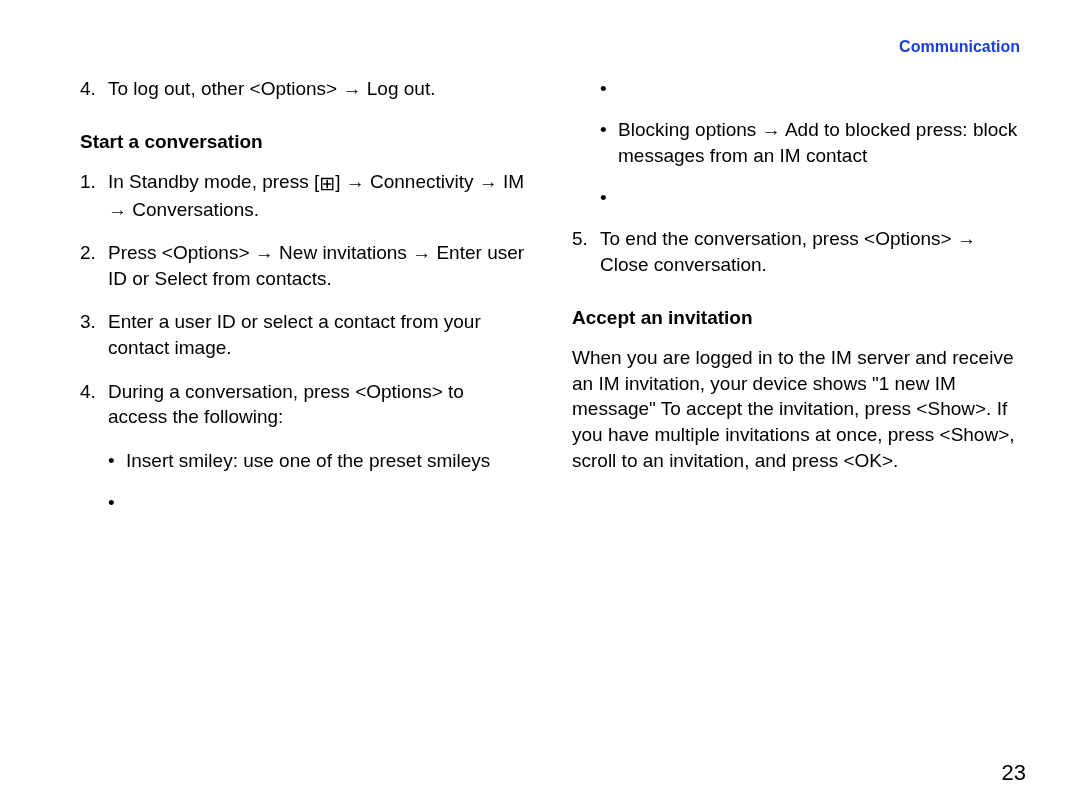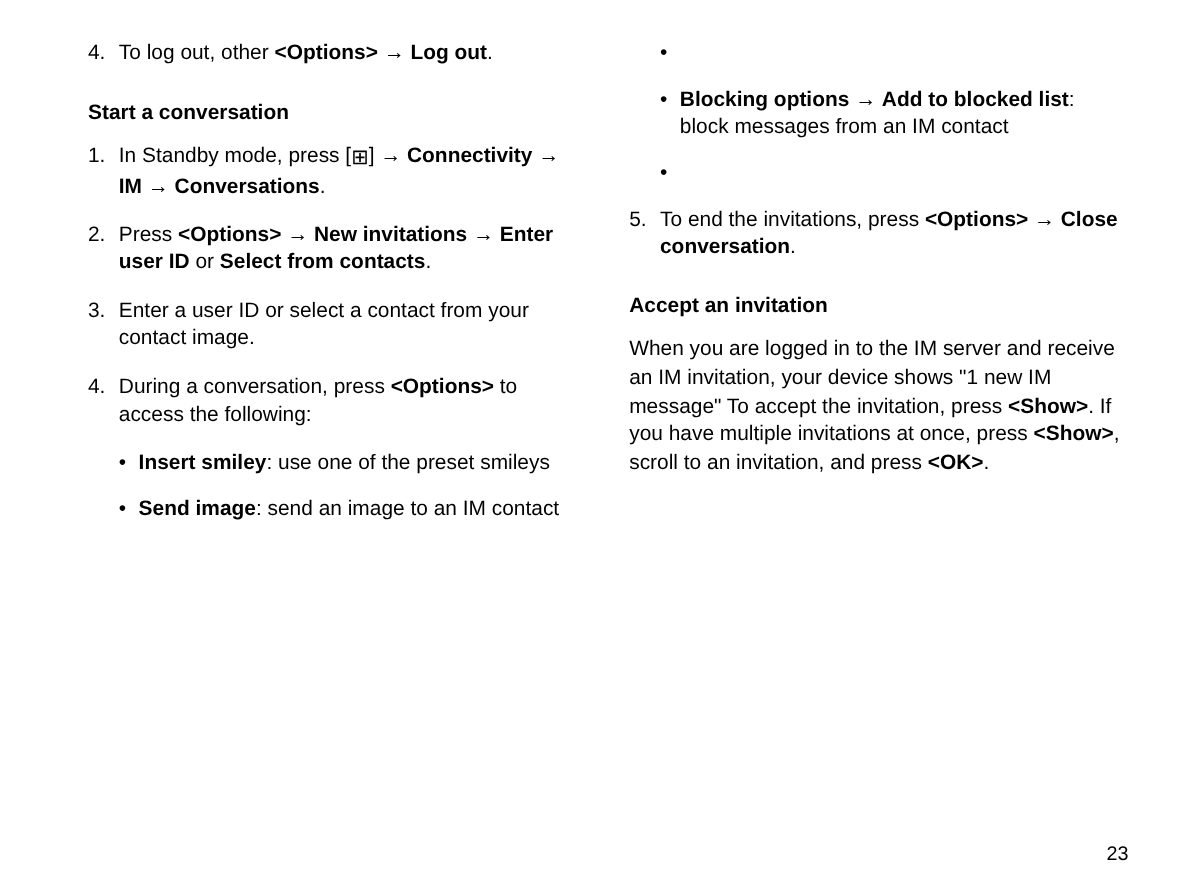--- a/index.html
+++ b/index.html
@@ -57,33 +57,34 @@
     width: 18px;
     flex: 0 0 18px;
   }
   .para {
     margin: 0 0 14px 0;
   }
   .page-num {
     position: absolute;
     bottom: 22px;
     right: 54px;
-    font-size: 18px;
+    font-size: 22px;
   }
-  b { font-weight: bold; }
+  b { font-weight: normal; }
   .menukey {
     display:inline-block;
     vertical-align: -2px;
   }
 </style>
 </head>
 <body>
 
 <div class="page">
 
+  <div class="header-label">Communication</div>
 
   <div class="columns">
 
     <div class="col">
 
       <div class="num-item">
         <div class="num">4.</div>
         <div class="bodytext">
           <span>To log out, other </span><b>&lt;Options&gt;</b><span> </span><span>→</span> <b>Log out</b><span>.</span>
         </div>
@@ -119,48 +120,45 @@
 
       <div class="bullet">
         <div class="dot">•</div>
         <div>
           <b>Insert smiley</b><span>: use one of the preset smileys</span>
         </div>
       </div>
 
       <div class="bullet">
         <div class="dot">•</div>
-        <div>
-          <b>Send image</b><span>: send an image to an IM contact</span>
-        </div>
       </div>
 
     </div>
 
     <div class="col">
 
       <div class="bullet">
         <div class="dot">•</div>
       </div>
 
       <div class="bullet">
         <div class="dot">•</div>
         <div>
-          <b>Blocking options</b> <span>→</span> <b>Add to blocked list</b><span>: block messages from an IM contact</span>
+          <b>Blocking options</b> <span>→</span> <b>Add to blocked press</b><span>: block messages from an IM contact</span>
         </div>
       </div>
 
       <div class="bullet">
         <div class="dot">•</div>
       </div>
 
       <div class="num-item">
         <div class="num">5.</div>
         <div class="bodytext">
-          <span>To end the invitations, press </span><b>&lt;Options&gt;</b> <span>→</span> <b>Close conversation</b><span>.</span>
+          <span>To end the conversation, press </span><b>&lt;Options&gt;</b> <span>→</span> <b>Close conversation</b><span>.</span>
         </div>
       </div>
 
       <div class="sub-head">Accept an invitation</div>
 
       <div class="para">
         <span>When you are logged in to the IM server and receive an IM invitation, your device shows "1 new IM message" To accept the invitation, press </span><b>&lt;Show&gt;</b><span>. If you have multiple invitations at once, press </span><b>&lt;Show&gt;</b><span>, scroll to an invitation, and press </span><b>&lt;OK&gt;</b><span>.</span>
       </div>
 
     </div>

